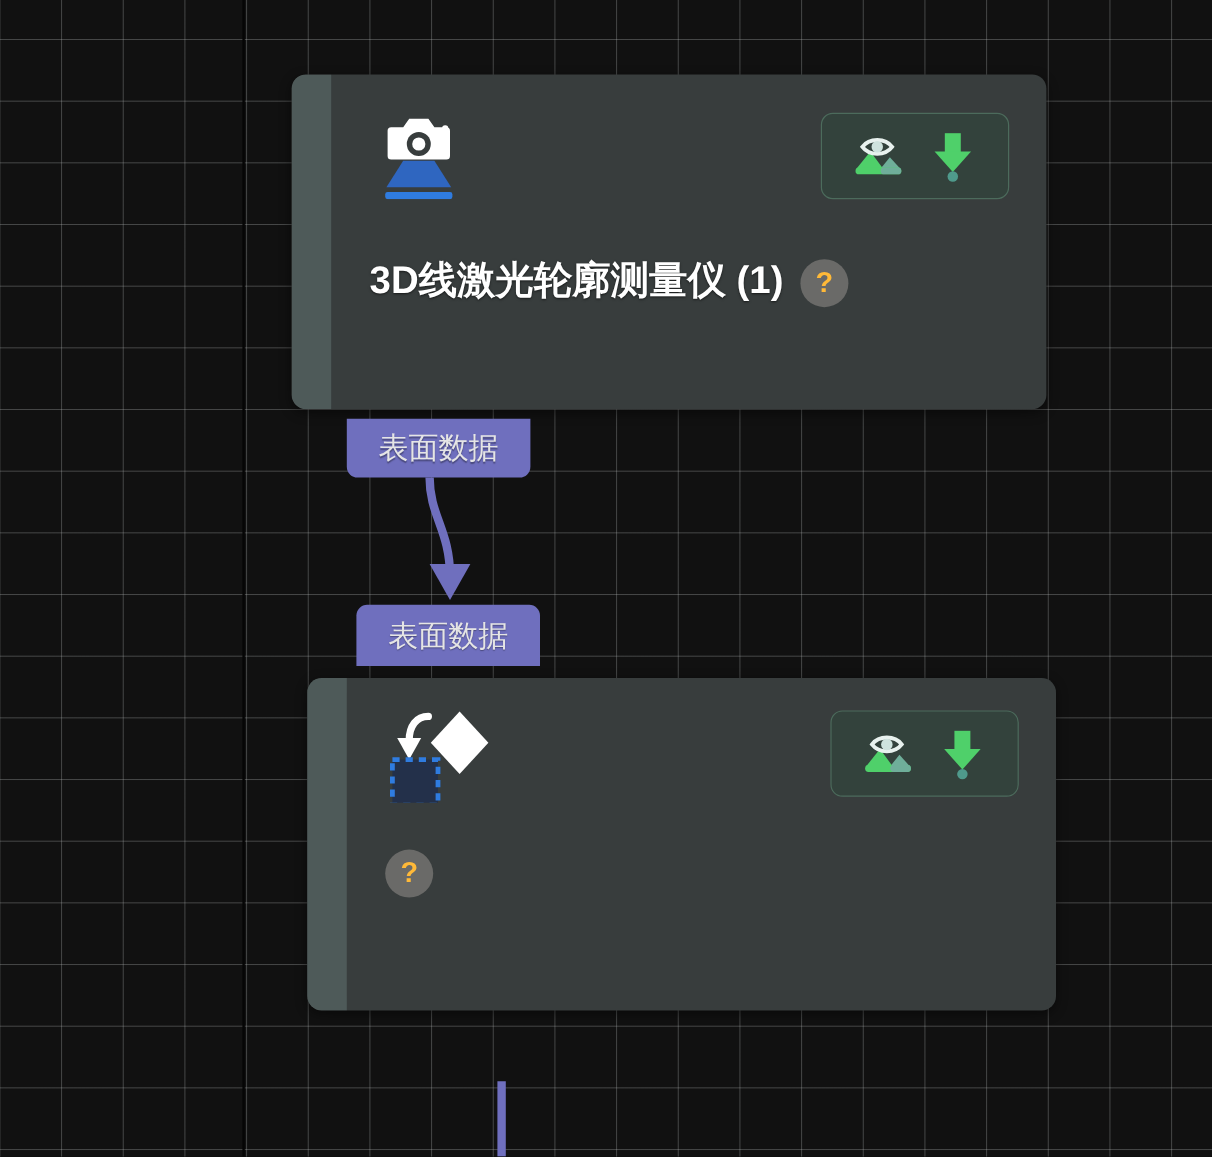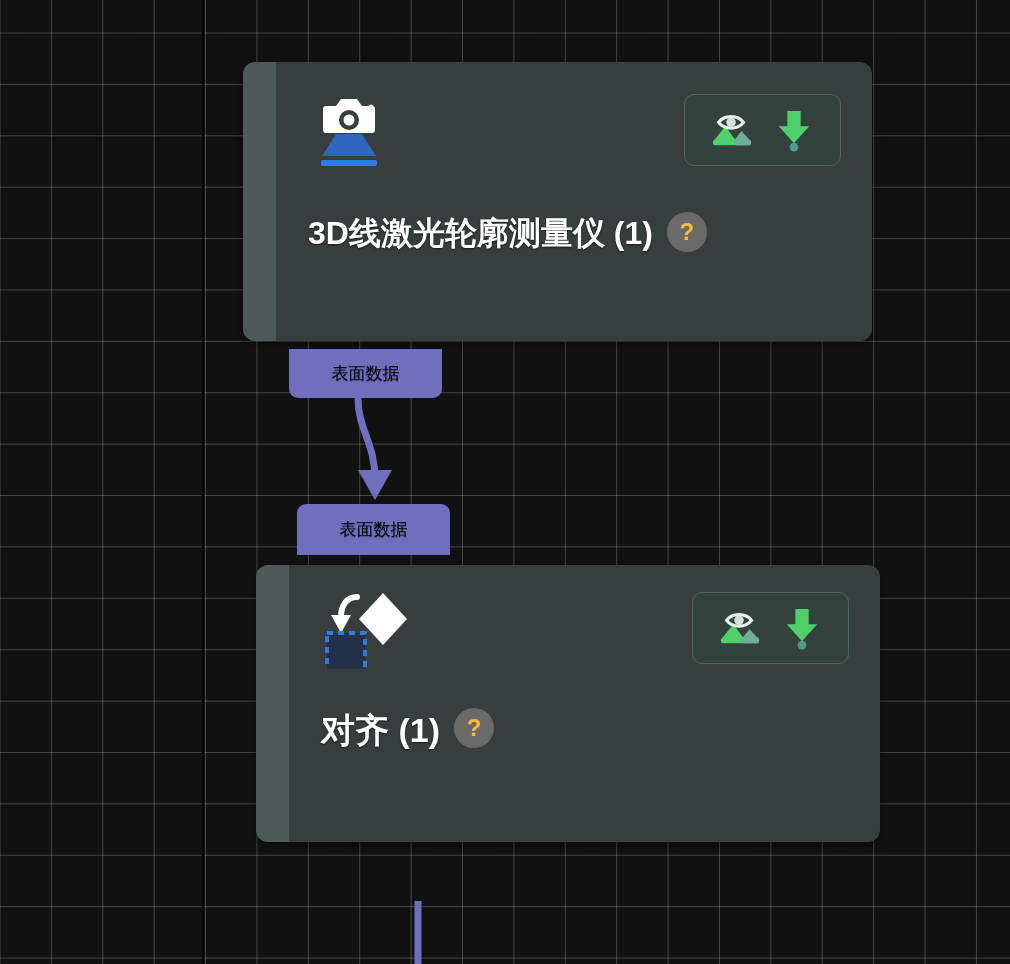--- a/index.html
+++ b/index.html
@@ -70,21 +70,21 @@
     top: 28px;
     width: 84px;
     height: 76px;
   }
 
   
   .node-title-row {
     position: absolute;
     left: 32px;
     display: flex;
-    align-items: flex-start;
+    align-items: flex-end;
     gap: 14px;
   }
   .node-title {
     color: #ffffff;
     font-weight: bold;
     white-space: nowrap;
     text-shadow: 0 1px 2px rgba(0,0,0,0.6);
   }
   .help-badge {
     width: 40px;
@@ -118,22 +118,22 @@
     height: 48px;
     display: flex;
     align-items: center;
     justify-content: center;
   }
 
   
   .conn-label {
     position: absolute;
     background: #6f6fbe;
-    color: #000000;
-    font-size: 17px;
+    color: #e5e5e5;
+    font-size: 25px;
     display: flex;
     align-items: center;
     justify-content: center;
     white-space: nowrap;
     box-sizing: border-box;
     padding: 0 16px;
     text-shadow: 0 1px 1px rgba(0,0,0,0.35);
   }
   .lbl-bottom-round { border-radius: 0 0 9px 9px; }
   .lbl-top-round    { border-radius: 9px 9px 0 0; }
@@ -222,21 +222,20 @@
           <path d="M34 8 C24 8 18 16 18 28" stroke="#ffffff" stroke-width="6" fill="none" stroke-linecap="round"></path>
           <polygon points="8,26 28,26 18,44" fill="#ffffff"></polygon>
 
           <polygon points="60,4 84,30 60,56 36,30" fill="#ffffff"></polygon>
 
           <rect x="4" y="44" width="38" height="38" fill="#23304a" stroke="#2f7ce0" stroke-width="4" stroke-dasharray="6 5"></rect>
         </svg>
       </div>
 
       <div class="node-title-row" style="top:143px;">
-        <span class="node-title" style="font-size:34px;">对齐 (1)</span>
         <span class="help-badge">?</span>
       </div>
 
       <div class="action-badge" style="right:31px; top:27px; width:157px; height:72px;">
         <div class="action-btn">
           <svg viewBox="0 0 48 44" width="46" height="42">
             <path d="M5 33 L17 18 L28 33 Z" fill="#4fd06a"></path>
             <path d="M26 33 L34 23 L43 33 Z" fill="#6fae9a"></path>
             <rect x="4" y="32" width="40" height="6" rx="3" fill="#4fd06a"></rect>
             <rect x="26" y="32" width="18" height="6" rx="3" fill="#6fae9a"></rect>

